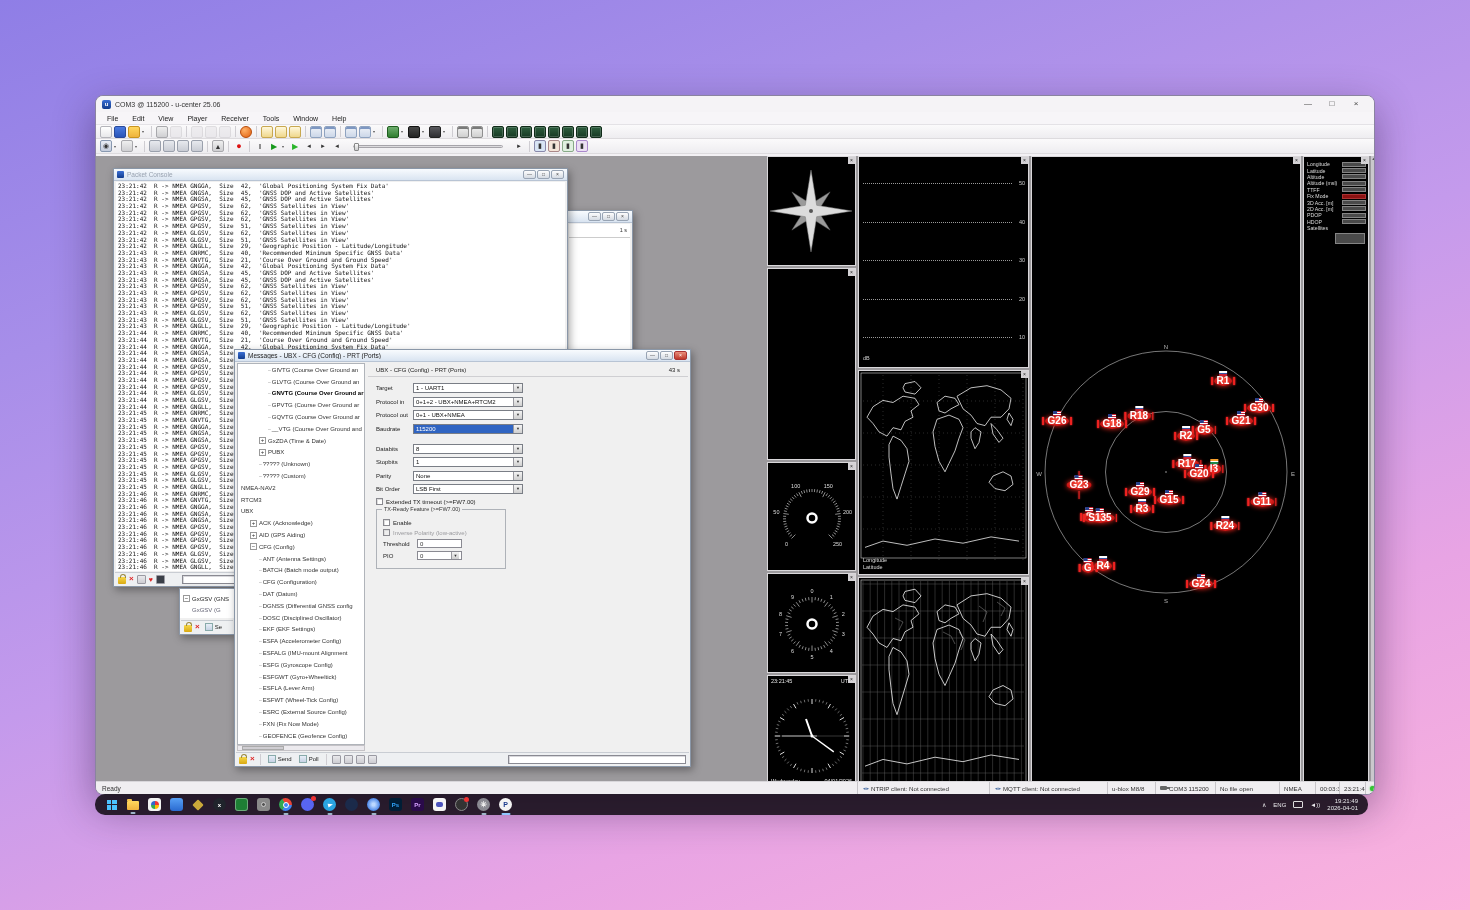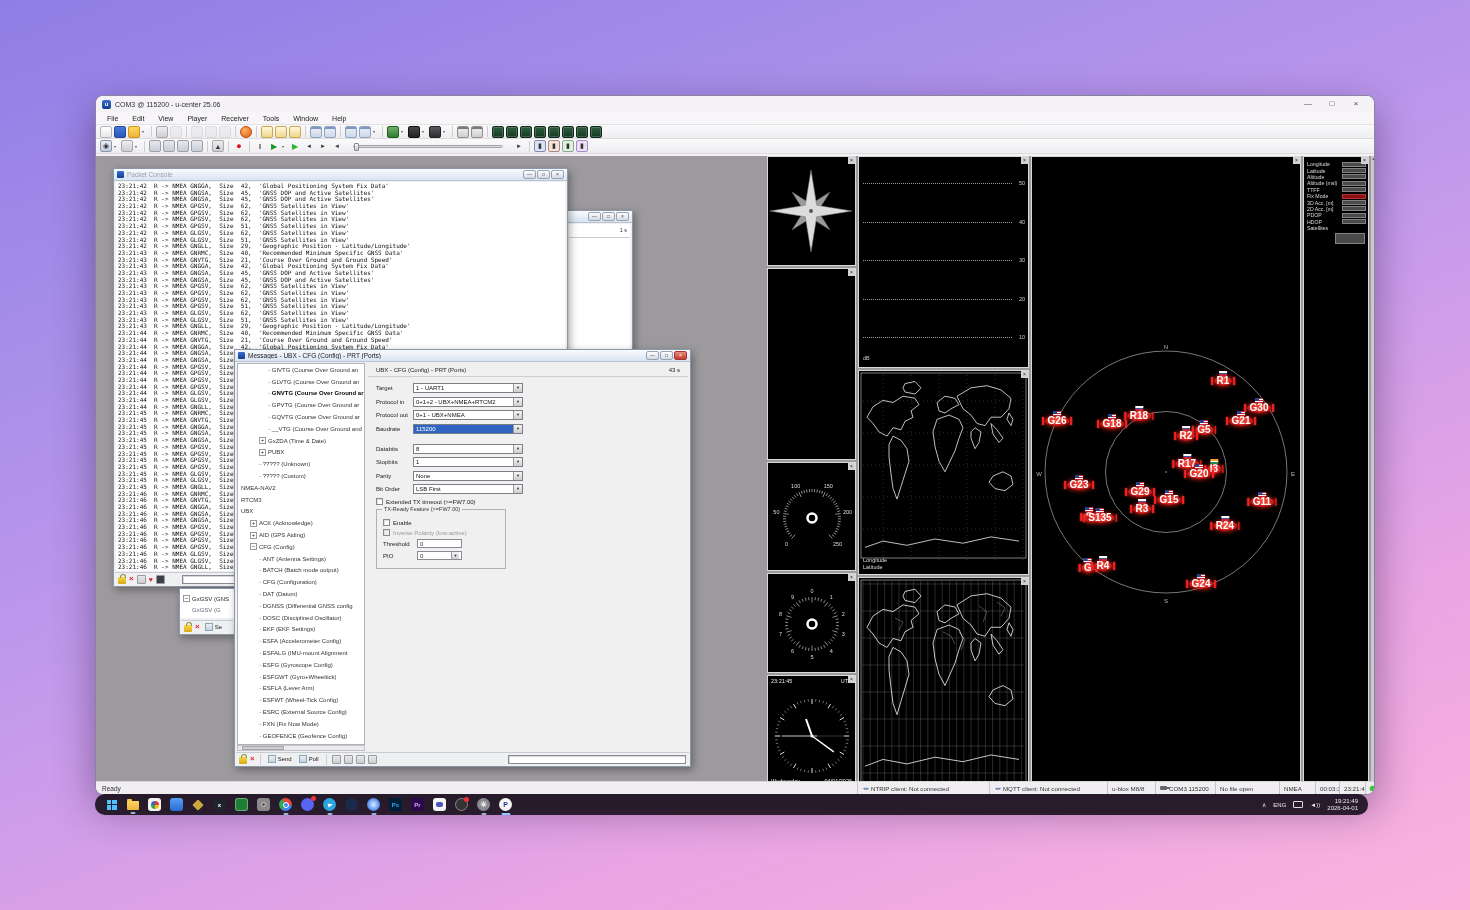--- a/index.html
+++ b/index.html
@@ -999,21 +999,21 @@
             <div class="p">I3<div class="flag in"></div></div>
             <div class="t"></div>
           </div>
           <div class="sat" style="left: 167px; top: 317px;">
             <div class="t"></div>
             <div class="p">G20<div class="flag us">
                 <i></i>
               </div></div>
             <div class="t"></div>
           </div>
-          <div class="sat" style="left: 47px; top: 328px;">
+          <div class="sat" style="left: 47px; top: 328px; flex-direction: column;">
             <div class="t"></div>
             <div class="p">G23<div class="flag us">
                 <i></i>
               </div></div>
             <div class="t"></div>
           </div>
           <div class="sat" style="left: 108px; top: 335px;">
             <div class="t"></div>
             <div class="p">G29<div class="flag us">
                 <i></i>

